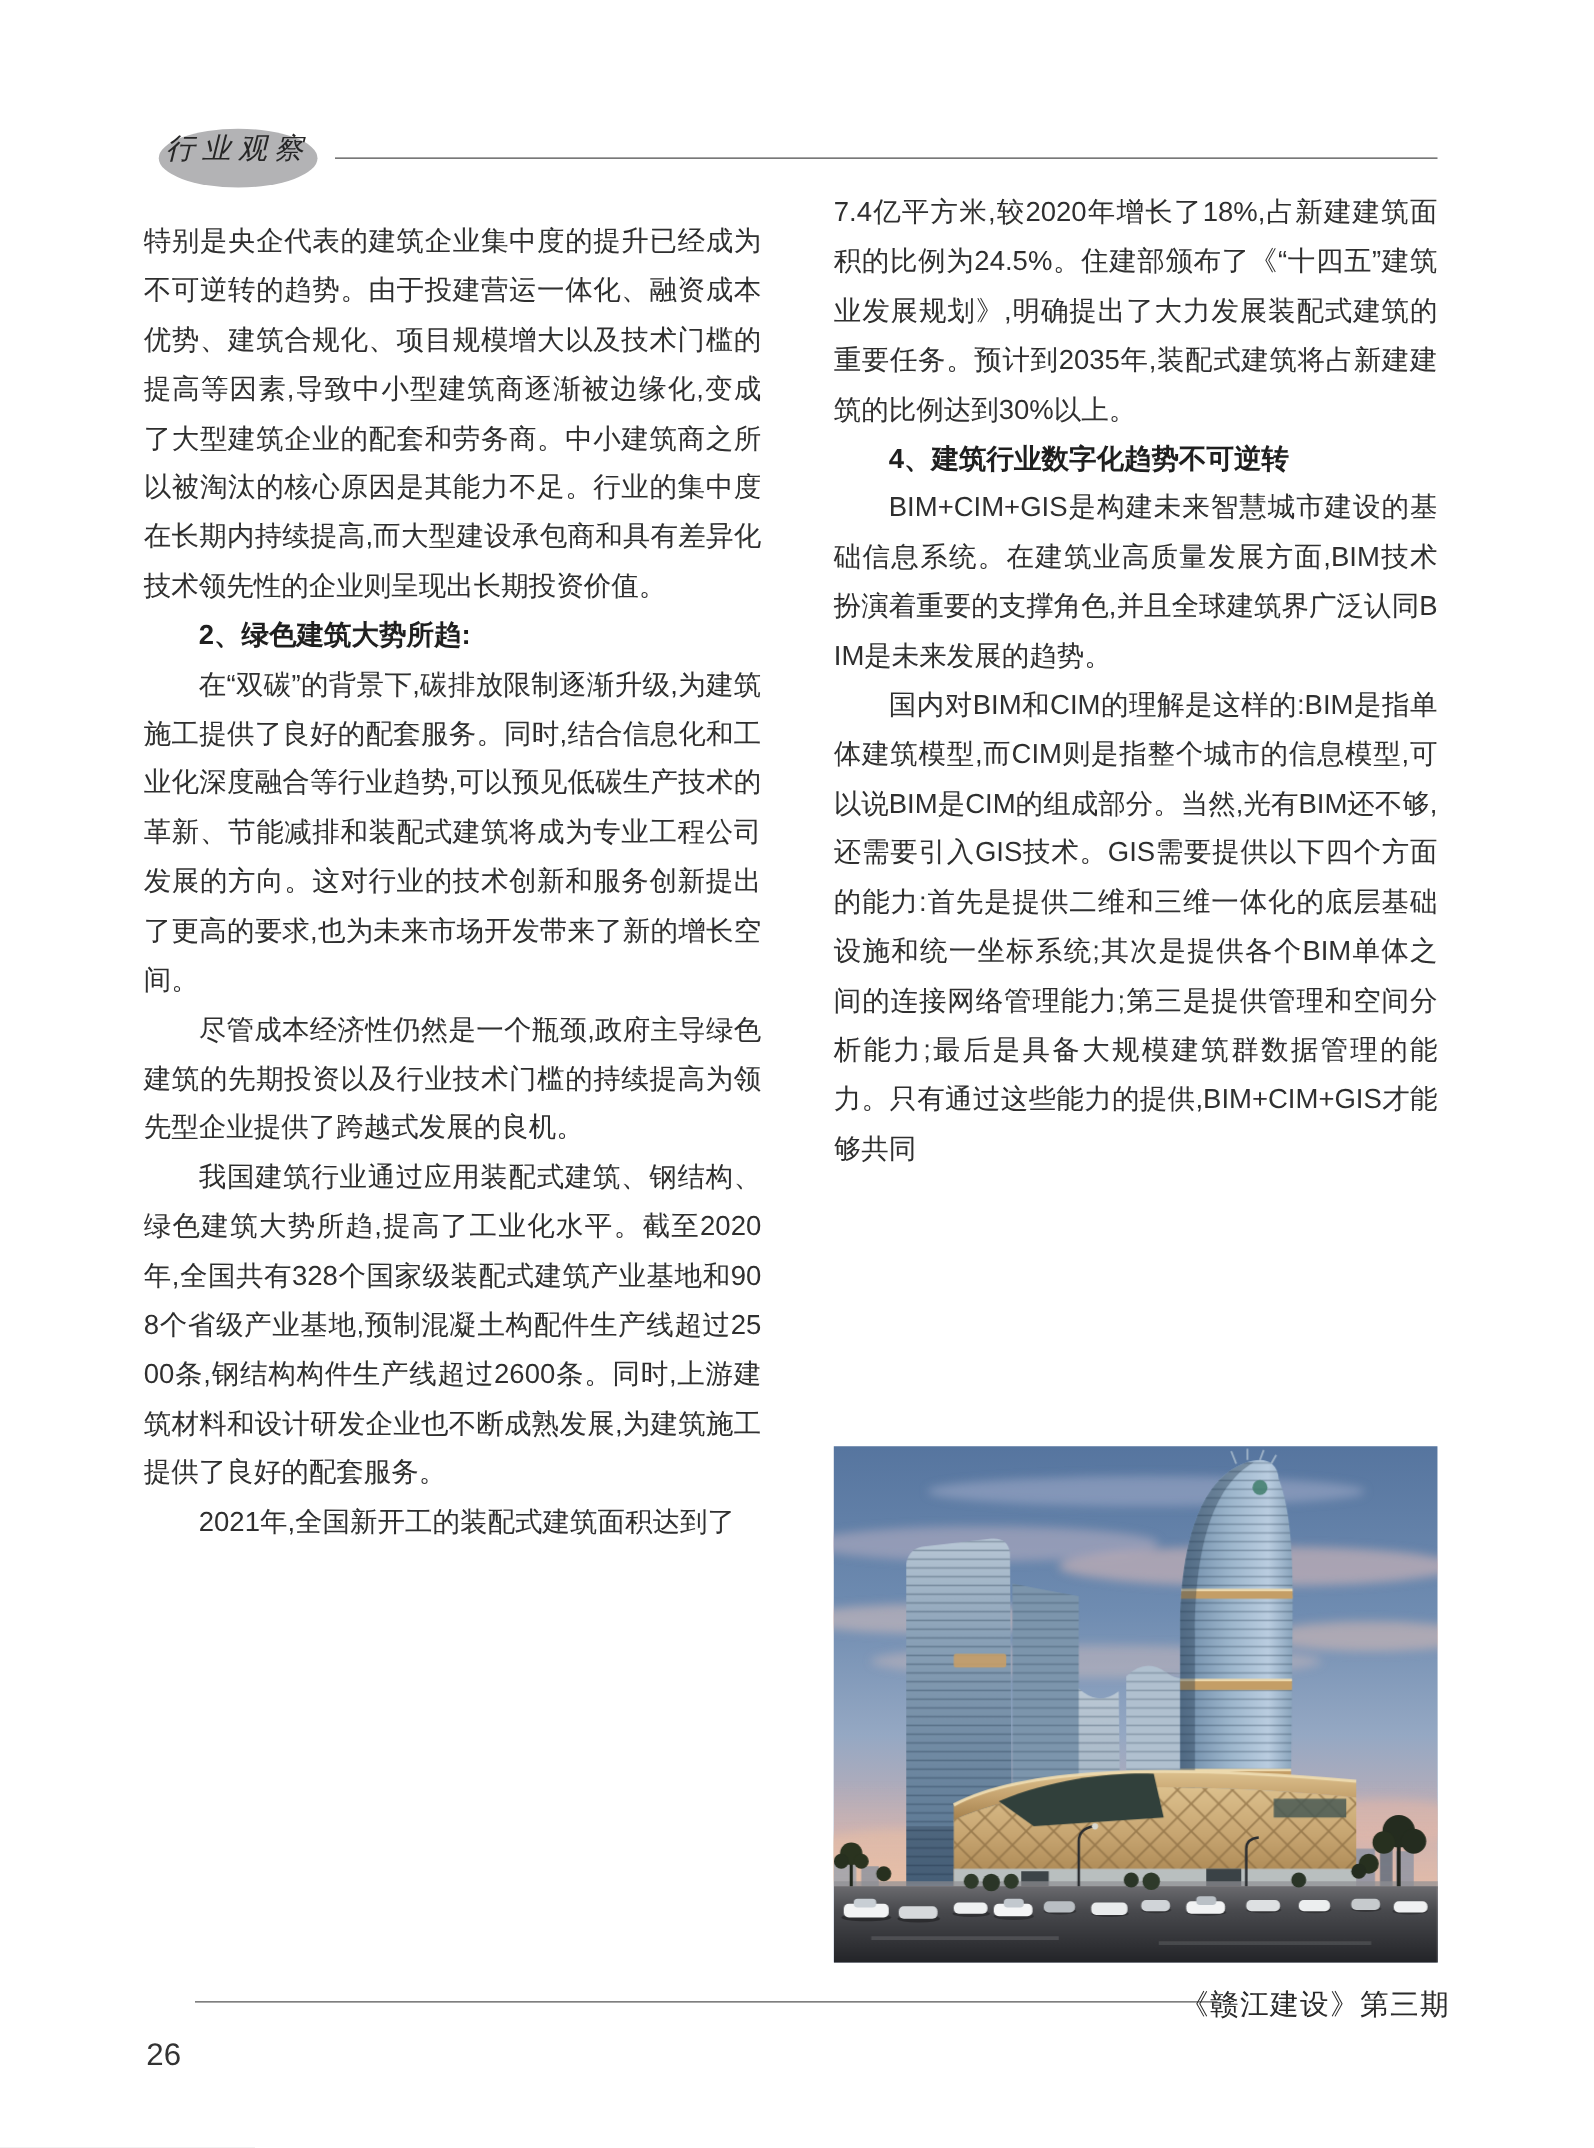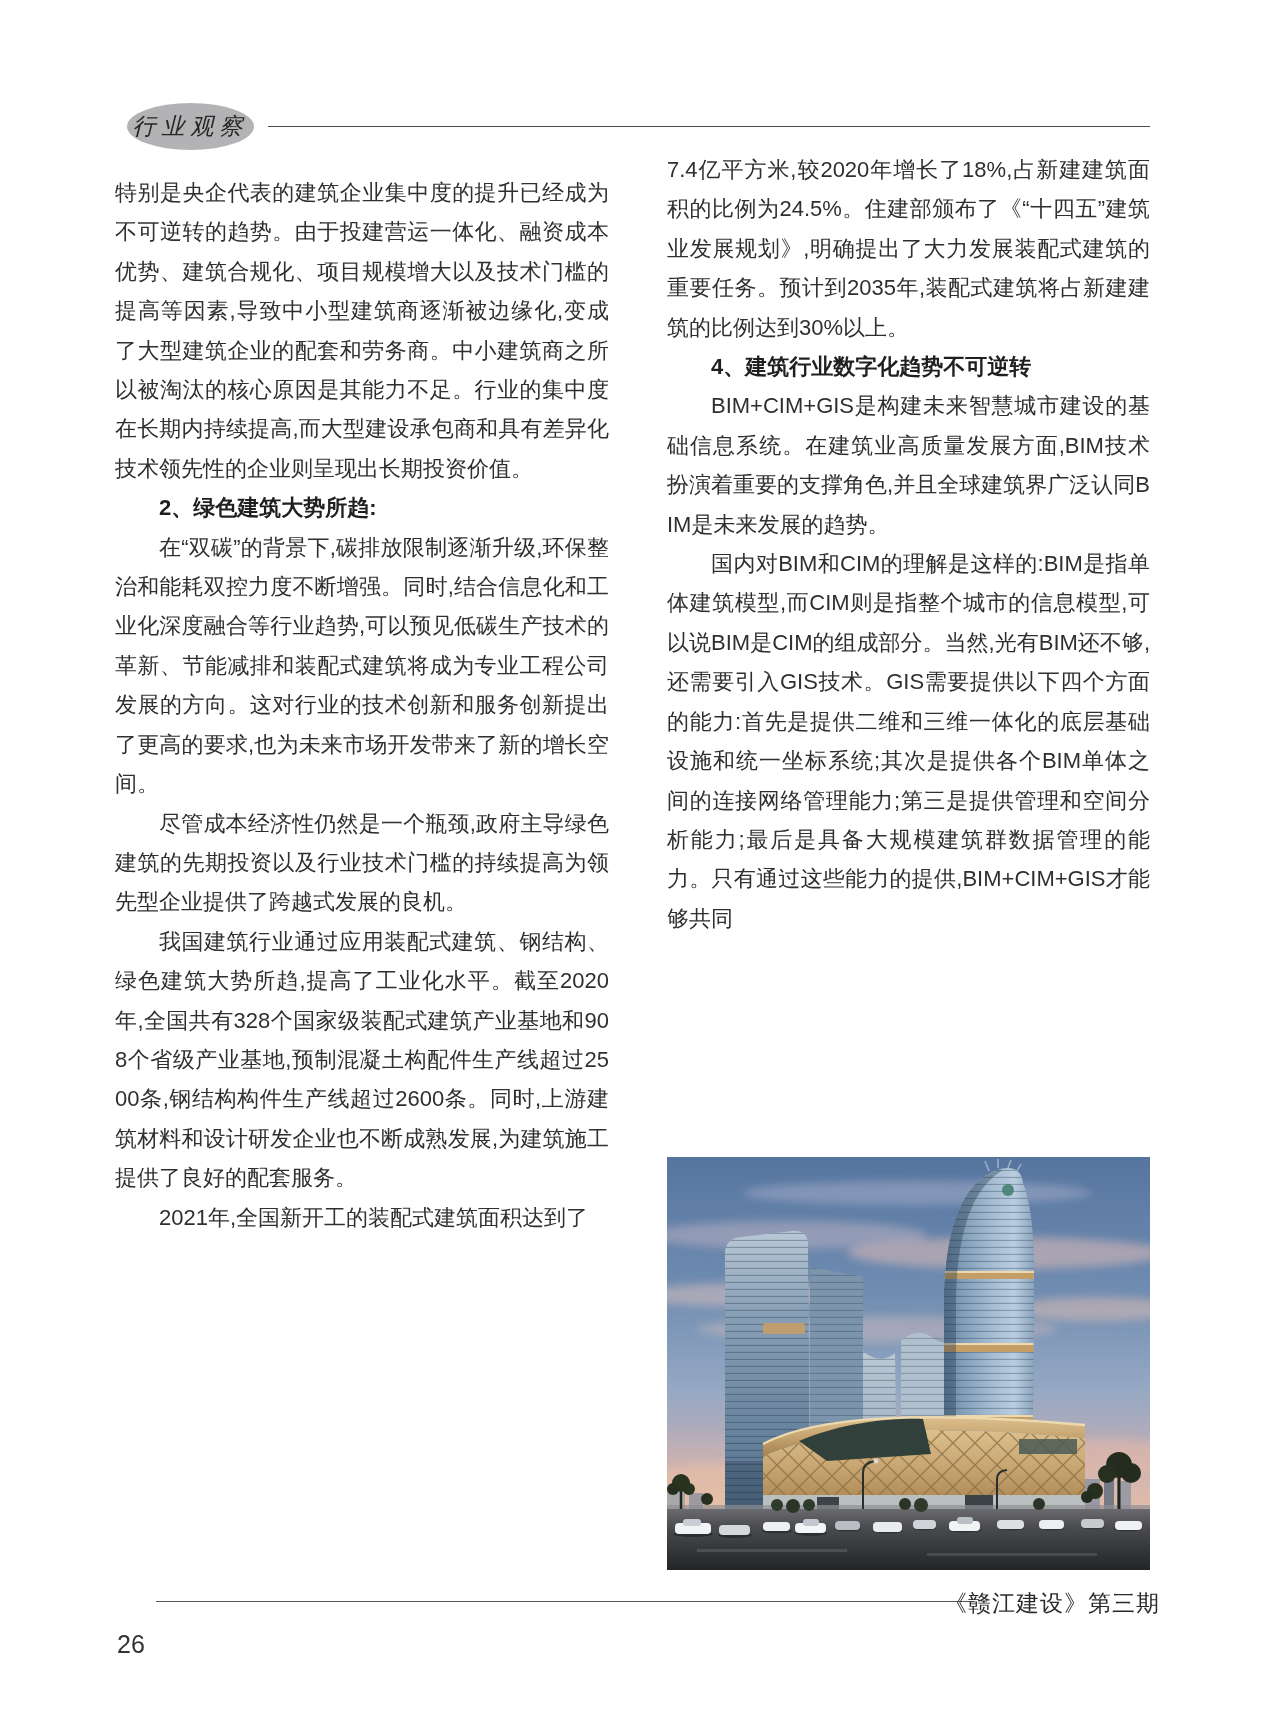--- a/index.html
+++ b/index.html
@@ -5,21 +5,21 @@
   html,body{margin:0;padding:0;background:#e8e8e8;}
   .page{
     position:relative;width:1275px;height:1718px;background:#ffffff;
     font-family:"Liberation Sans",sans-serif;color:#2e2e2e;overflow:hidden;
     margin:0 auto;
   }
   
   .badge{
     position:absolute;left:127px;top:103px;width:127px;height:47px;
     background:#b3b3b5;border-radius:50%;
-    display:flex;align-items:center;justify-content:center;
+    display:flex;justify-content:center;
   }
   .badge span{
     font-family:"DejaVu Serif",serif;font-size:23px;color:#262626;
     letter-spacing:6px;font-style:italic;white-space:nowrap;
   }
   .header-rule{
     position:absolute;left:268px;top:126px;width:882px;height:0;
     border-top:1.6px solid #4c4c4c;
   }
   
@@ -58,21 +58,21 @@
 <div class="page">
 
   <div class="badge">
     <span>行业观察</span>
   </div>
   <div class="header-rule"></div>
 
   <div class="col col-left">
     <p class="noindent">特别是央企代表的建筑企业集中度的提升已经成为不可逆转的趋势。由于投建营运一体化、融资成本优势、建筑合规化、项目规模增大以及技术门槛的提高等因素,导致中小型建筑商逐渐被边缘化,变成了大型建筑企业的配套和劳务商。中小建筑商之所以被淘汰的核心原因是其能力不足。行业的集中度在长期内持续提高,而大型建设承包商和具有差异化技术领先性的企业则呈现出长期投资价值。</p>
     <p class="head">2、绿色建筑大势所趋:</p>
-    <p>在“双碳”的背景下,碳排放限制逐渐升级,环保整治和能耗双控力度不断增强。同时,结合信息化和工业化深度融合等行业趋势,可以预见低碳生产技术的革新、节能减排和装配式建筑将成为专业工程公司发展的方向。这对行业的技术创新和服务创新提出了更高的要求,也为未来市场开发带来了新的增长空间。</p>
+    <p>在“双碳”的背景下,碳排放限制逐渐升级,为建筑施工提供了良好的配套服务。同时,结合信息化和工业化深度融合等行业趋势,可以预见低碳生产技术的革新、节能减排和装配式建筑将成为专业工程公司发展的方向。这对行业的技术创新和服务创新提出了更高的要求,也为未来市场开发带来了新的增长空间。</p>
     <p>尽管成本经济性仍然是一个瓶颈,政府主导绿色建筑的先期投资以及行业技术门槛的持续提高为领先型企业提供了跨越式发展的良机。</p>
     <p>我国建筑行业通过应用装配式建筑、钢结构、绿色建筑大势所趋,提高了工业化水平。截至2020年,全国共有328个国家级装配式建筑产业基地和908个省级产业基地,预制混凝土构配件生产线超过2500条,钢结构构件生产线超过2600条。同时,上游建筑材料和设计研发企业也不断成熟发展,为建筑施工提供了良好的配套服务。</p>
     <p>2021年,全国新开工的装配式建筑面积达到了</p>
   </div>
 
   <div class="col col-right">
     <p class="noindent">7.4亿平方米,较2020年增长了18%,占新建建筑面积的比例为24.5%。住建部颁布了《“十四五”建筑业发展规划》,明确提出了大力发展装配式建筑的重要任务。预计到2035年,装配式建筑将占新建建筑的比例达到30%以上。</p>
     <p class="head">4、建筑行业数字化趋势不可逆转</p>
     <p>BIM+CIM+GIS是构建未来智慧城市建设的基础信息系统。在建筑业高质量发展方面,BIM技术扮演着重要的支撑角色,并且全球建筑界广泛认同BIM是未来发展的趋势。</p>
     <p>国内对BIM和CIM的理解是这样的:BIM是指单体建筑模型,而CIM则是指整个城市的信息模型,可以说BIM是CIM的组成部分。当然,光有BIM还不够,还需要引入GIS技术。GIS需要提供以下四个方面的能力:首先是提供二维和三维一体化的底层基础设施和统一坐标系统;其次是提供各个BIM单体之间的连接网络管理能力;第三是提供管理和空间分析能力;最后是具备大规模建筑群数据管理的能力。只有通过这些能力的提供,BIM+CIM+GIS才能够共同</p>

